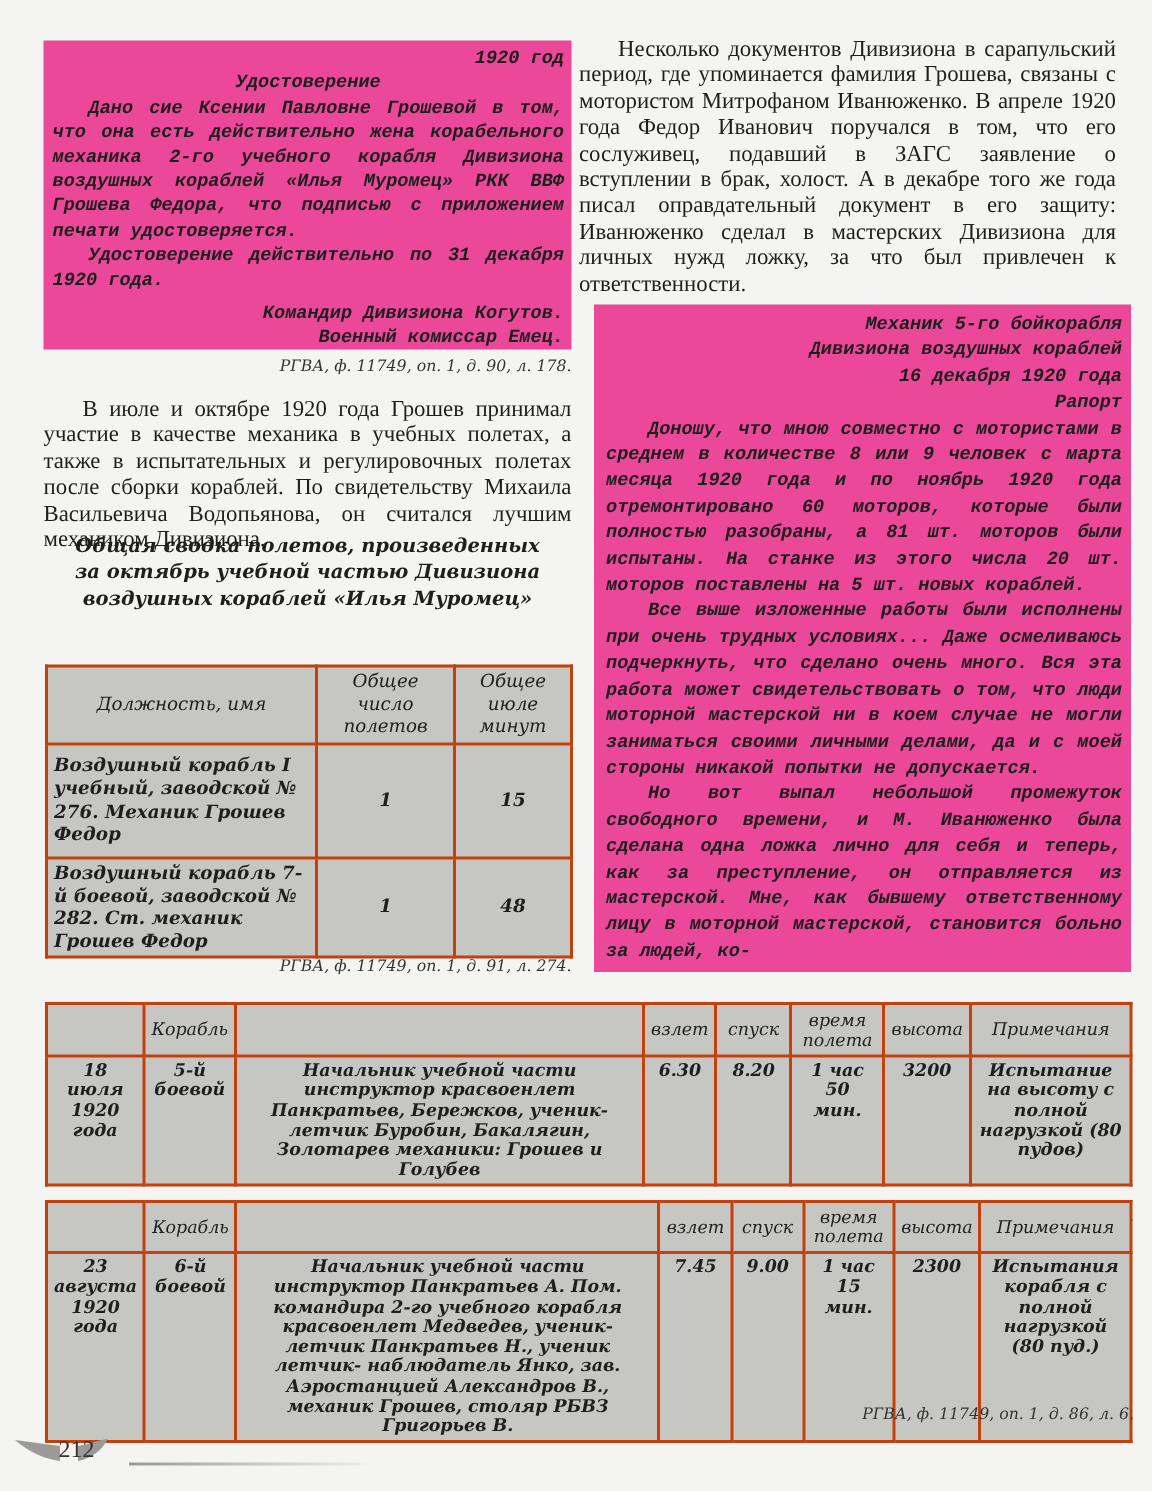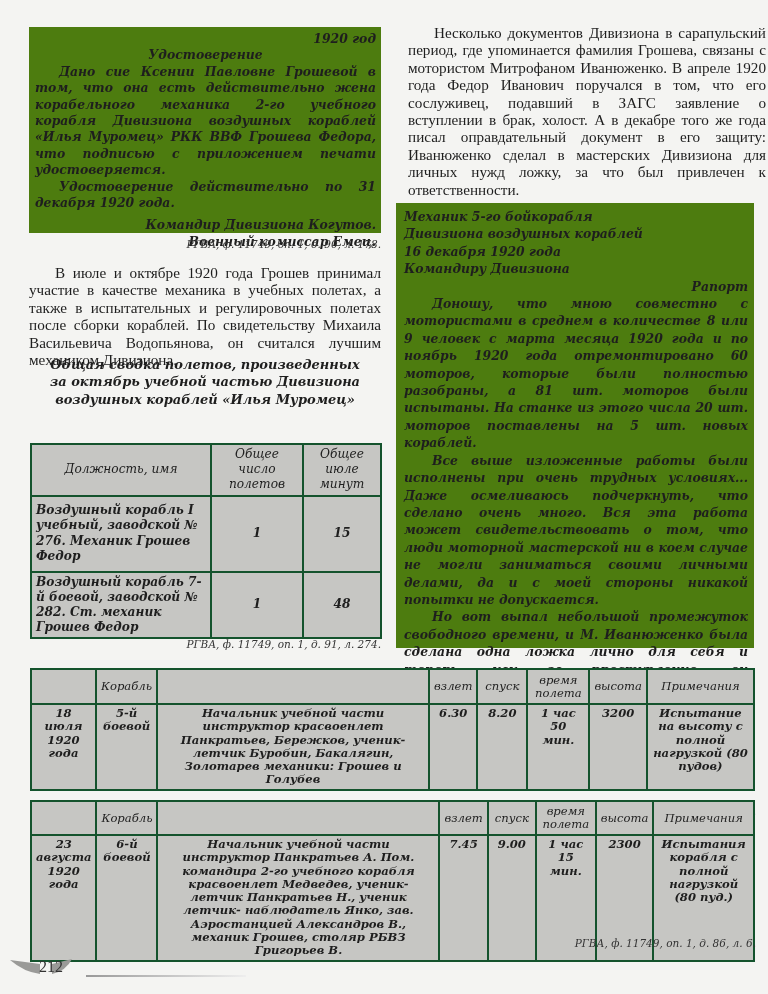--- a/index.html
+++ b/index.html
@@ -3,47 +3,47 @@
 <meta charset="utf-8">
 <style>
   html, body { margin:0; padding:0; }
   body {
     width:768px; height:994px; position:relative; overflow:hidden;
     background:#f4f4f2;
     font-family:"DejaVu Serif", serif;
     color:#1e1e1e;
   }
   .abs { position:absolute; }
-  .shade { background:#4d7c0f; }
+  .shade { background:#ec4899;font-family:Liberation Mono, monospace; }
   p { margin:0; }
 
   
   #udost { left:29px; top:27px; width:352px; height:206px; padding:4px 5px 0 6px; box-sizing:border-box;
            font-size:12.4px; line-height:16.4px; font-weight:bold; font-style:italic; text-align:justify; }
   #udost .r { text-align:right; }
   #udost .c { text-align:center; }
   #udost .ind { text-indent:24px; }
   .src { font-family:"DejaVu Serif", serif; font-style:italic; font-size:10.5px; color:#333; text-align:right; }
 
   
   .bodytxt { font-family:"Liberation Serif", serif; font-size:15.2px; line-height:17.4px; text-align:justify; }
   .bodytxt .ind { text-indent:26px; }
 
   
   #raport { left:396px; top:203px; width:358px; height:445px; padding:5px 6px 0 8px; box-sizing:border-box;
             font-size:12.4px; line-height:17.4px; font-weight:bold; font-style:italic; text-align:justify; }
-  #raport .r { }
+  #raport .r { text-align:right; }
   #raport .c { text-align:right; }
   #raport .ind { text-indent:28px; }
 
   
   .caption { font-style:italic; font-weight:bold; font-size:13px; line-height:17.4px; text-align:center; }
 
   table { border-collapse:collapse; }
-  td, th { border:2px solid #14532d; background:#c6c6c3; font-style:italic; font-weight:bold; font-size:12.2px; line-height:15.2px; padding:2px 4px; }
+  td, th { border:2px solid #c2410c; background:#c6c6c3; font-style:italic; font-weight:bold; font-size:12.2px; line-height:15.2px; padding:2px 4px; }
   th { font-weight:normal; }
   #t1 td, #t1 th { vertical-align:middle; }
   #t1 th { height:36px; }
   #t1 .name { text-align:left; }
   #t1 .num { text-align:center; }
 
   .ft th { font-weight:normal; text-align:center; vertical-align:middle; font-size:11.6px; line-height:13px; }
   .ft td { text-align:center; vertical-align:top; font-size:11.6px; line-height:13.3px; }
 
   
@@ -61,29 +61,28 @@
   <p class="ind">Удостоверение действительно по 31 декабря 1920 года.</p>
   <p class="r" style="margin-top:6px">Командир Дивизиона Когутов.</p>
   <p class="r">Военный комиссар Емец.</p>
 </div>
 <div class="abs src" style="left:29px; top:238px; width:352px;">РГВА, ф. 11749, оп. 1, д. 90, л. 178.</div>
 
 <div class="abs bodytxt" style="left:29px; top:264px; width:352px;">
   <p class="ind">В июле и октябре 1920 года Грошев принимал участие в качестве механика в учебных полетах, а также в испытательных и регулировочных полетах после сборки кораблей. По свидетельству Михаила Васильевича Водопьянова, он считался лучшим механиком Дивизиона.</p>
 </div>
 
-<div class="abs bodytxt" style="left:408px; top:24px; width:358px;">
+<div class="abs bodytxt" style="left:386px; top:24px; width:358px;">
   <p class="ind">Несколько документов Дивизиона в сарапульский период, где упоминается фамилия Грошева, связаны с мотористом Митрофаном Иванюженко. В апреле 1920 года Федор Иванович поручался в том, что его сослуживец, подавший в ЗАГС заявление о вступлении в брак, холост. А в декабре того же года писал оправдательный документ в его защиту: Иванюженко сделал в мастерских Дивизиона для личных нужд ложку, за что был привлечен к ответственности.</p>
 </div>
 
 <div id="raport" class="abs shade">
   <p class="r">Механик 5-го бойкорабля</p>
   <p class="r">Дивизиона воздушных кораблей</p>
   <p class="r">16 декабря 1920 года</p>
-  <p class="r">Командиру Дивизиона</p>
   <p class="c">Рапорт</p>
   <p class="ind">Доношу, что мною совместно с мотористами в среднем в количестве 8 или 9 человек с марта месяца 1920 года и по ноябрь 1920 года отремонтировано 60 моторов, которые были полностью разобраны, а 81 шт. моторов были испытаны. На станке из этого числа 20 шт. моторов поставлены на 5 шт. новых кораблей.</p>
   <p class="ind">Все выше изложенные работы были исполнены при очень трудных условиях... Даже осмеливаюсь подчеркнуть, что сделано очень много. Вся эта работа может свидетельствовать о том, что люди моторной мастерской ни в коем случае не могли заниматься своими личными делами, да и с моей стороны никакой попытки не допускается.</p>
   <p class="ind">Но вот выпал небольшой промежуток свободного времени, и М. Иванюженко была сделана одна ложка лично для себя и теперь, как за преступление, он отправляется из мастерской. Мне, как бывшему ответственному лицу в моторной мастерской, становится больно за людей, ко-</p>
 </div>
 
 <div class="abs caption" style="left:29px; top:356px; width:352px;">
   <div>Общая сводка полетов, произведенных</div>
   <div>за октябрь учебной частью Дивизиона</div>
   <div>воздушных кораблей «Илья Муромец»</div>

